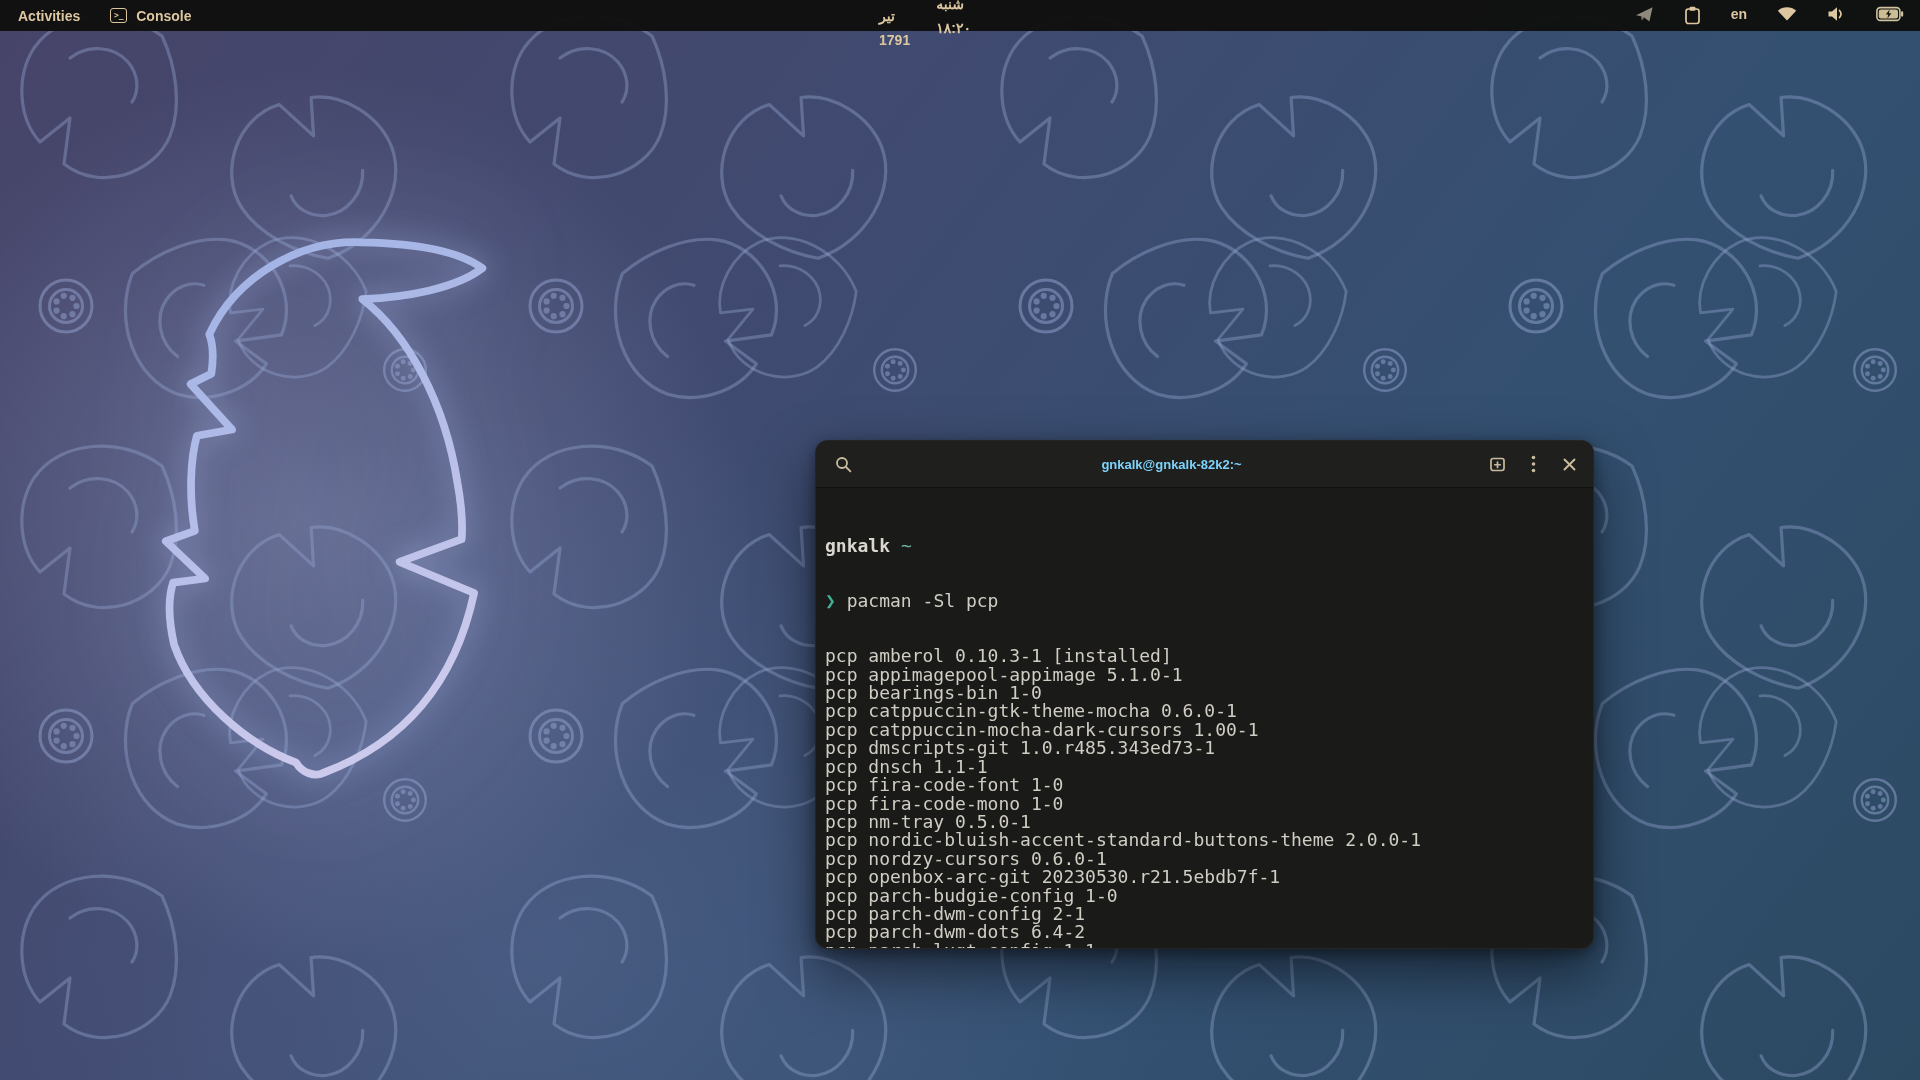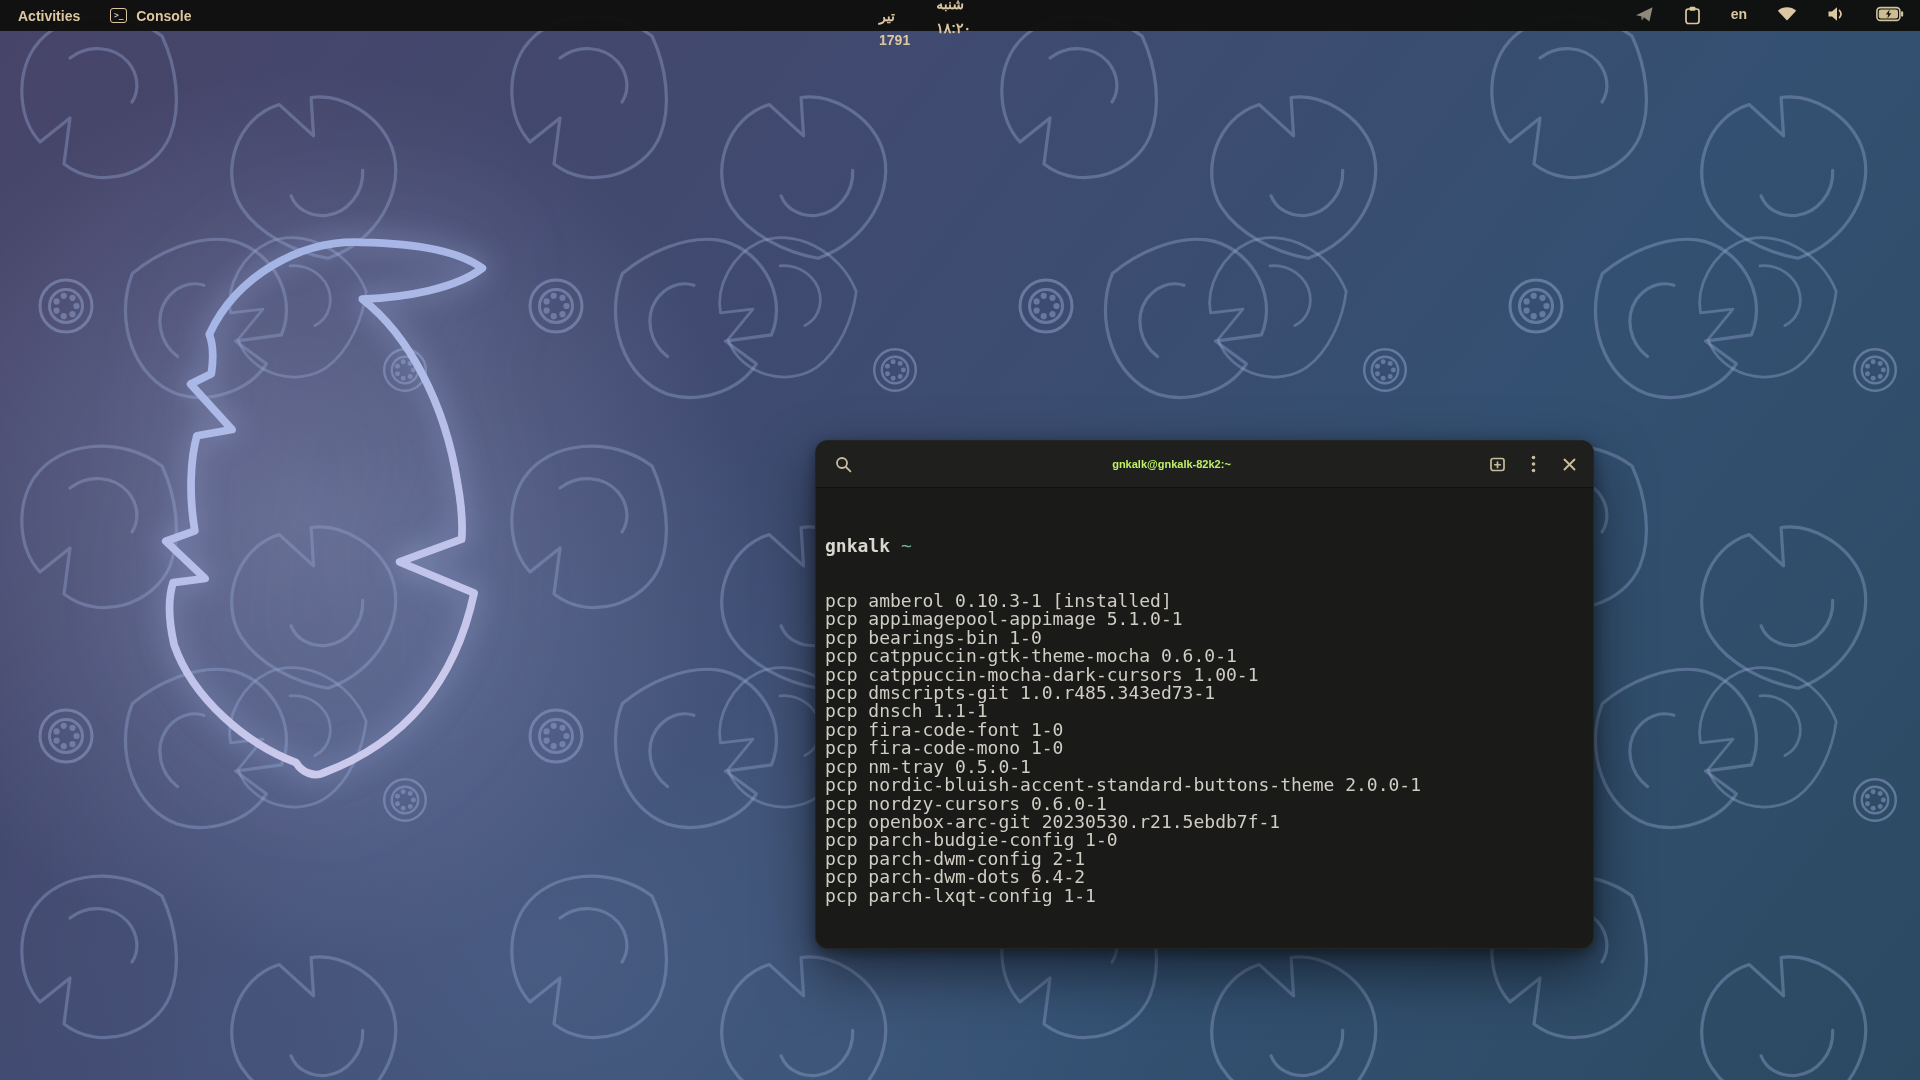--- a/index.html
+++ b/index.html
@@ -39,21 +39,21 @@
   .tb-right svg{display:block;}
   .kbd{font-size:14px;font-weight:700;color:var(--beige);}
   
   .window{position:absolute;left:815px;top:440px;width:779px;height:509px;z-index:4;
           border-radius:13px;background:var(--term-bg);
           box-shadow:0 24px 56px rgba(0,0,0,.5),0 4px 14px rgba(0,0,0,.4);
           border:1px solid rgba(255,255,255,.05);overflow:hidden;}
   .win-header{height:47px;background:var(--term-header);display:grid;
               grid-template-columns:54px 1fr 120px;align-items:center;
               border-bottom:1px solid rgba(0,0,0,.45);}
-  .win-title{text-align:center;color:#bef264;font-weight:700;font-size:11px;
+  .win-title{text-align:center;color:#7dd3fc;font-weight:700;font-size:13px;
              font-family:"Liberation Sans",sans-serif;}
   .hbtn{width:32px;height:32px;border-radius:7px;display:flex;align-items:center;
         justify-content:center;cursor:default;}
   .win-hicons{display:flex;align-items:center;gap:4px;justify-content:flex-end;padding-right:8px;}
   .searchwrap{display:flex;justify-content:center;}
   .term{padding:12px 10px 0 9px;font-family:"DejaVu Sans Mono",monospace;
         font-size:18px;line-height:18.4px;color:var(--term-fg);white-space:pre;}
   .t-user{font-weight:700;color:#dad7cf;}
   .t-path{color:var(--teal);}
   .t-sym{color:var(--green);}
@@ -195,15 +195,16 @@
         <svg width="13" height="13" viewBox="0 0 13 13">
           <line x1="1.5" y1="1.5" x2="11.5" y2="11.5" stroke="#c9bb9d" stroke-width="1.9" stroke-linecap="round"></line>
           <line x1="11.5" y1="1.5" x2="1.5" y2="11.5" stroke="#c9bb9d" stroke-width="1.9" stroke-linecap="round"></line>
         </svg>
       </div>
     </div>
   </div>
 
   <div class="term">
     <div><span class="t-user">gnkalk</span> <span class="t-path">~</span></div>
+    <div><span class="t-sym">❯</span> <span>pacman -Sl pcp</span></div>
     <div id="pkg-list"><div>pcp amberol 0.10.3-1 [installed]</div><div>pcp appimagepool-appimage 5.1.0-1</div><div>pcp bearings-bin 1-0</div><div>pcp catppuccin-gtk-theme-mocha 0.6.0-1</div><div>pcp catppuccin-mocha-dark-cursors 1.00-1</div><div>pcp dmscripts-git 1.0.r485.343ed73-1</div><div>pcp dnsch 1.1-1</div><div>pcp fira-code-font 1-0</div><div>pcp fira-code-mono 1-0</div><div>pcp nm-tray 0.5.0-1</div><div>pcp nordic-bluish-accent-standard-buttons-theme 2.0.0-1</div><div>pcp nordzy-cursors 0.6.0-1</div><div>pcp openbox-arc-git 20230530.r21.5ebdb7f-1</div><div>pcp parch-budgie-config 1-0</div><div>pcp parch-dwm-config 2-1</div><div>pcp parch-dwm-dots 6.4-2</div><div>pcp parch-lxqt-config 1-1</div></div>
   </div>
 </div>
 
 </body></html>

